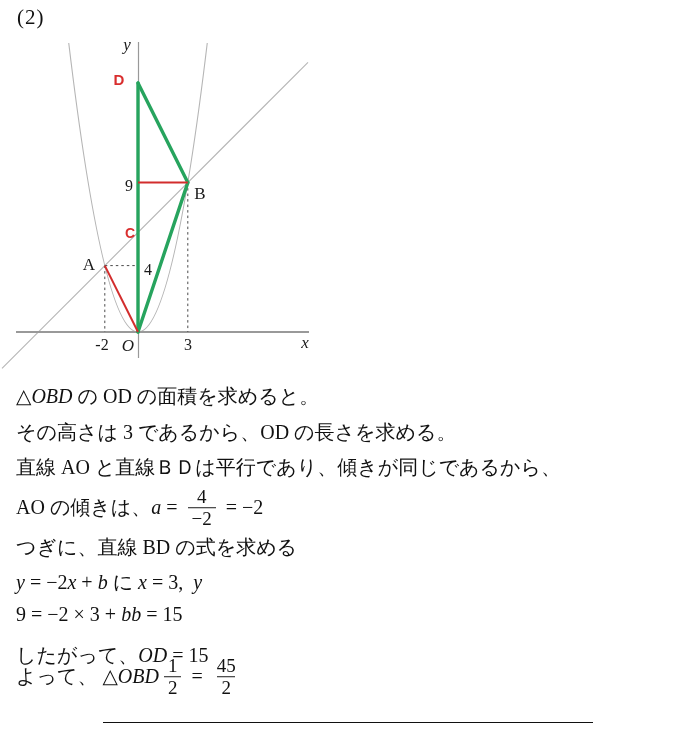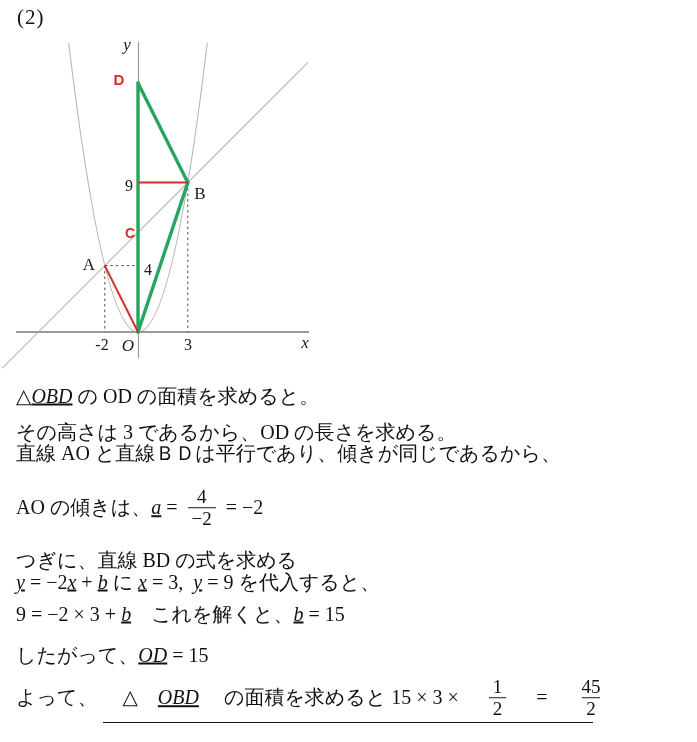--- a/index.html
+++ b/index.html
@@ -8,21 +8,21 @@
     font-family:"Liberation Serif","DejaVu Serif",serif;color:#111;
   }
   .page{position:absolute;inset:0;}
   .problem-number{position:absolute;left:17px;top:5px;font-size:21px;letter-spacing:1px;}
   #figure-svg{position:absolute;left:0;top:0;}
   .sol-line{
     position:absolute;left:16px;top:0;display:flex;align-items:center;
     white-space:pre;font-size:20px;transform:translateY(-50%);line-height:1.15;
   }
   .run{font-style:normal;}
-  .mi{font-style:italic;text-decoration:underline;}
+  .mi{font-style:italic;}
   .frac{
     display:inline-flex;flex-direction:column;align-items:center;
     margin:0 5px;font-size:19px;line-height:1.12;font-style:normal;
   }
   .frac .num{padding:0 4px;}
   .frac .den{padding:0 4px;border-top:1.5px solid #1a1a1a;}
   .answer-underline{position:absolute;height:0;border-bottom:1.7px solid #111;}
 </style>
 </head>
 <body>
@@ -50,22 +50,22 @@
       <text x="89" y="270" fill="#1a1a1a" font-size="17" text-anchor="middle" font-family="&quot;Liberation Serif&quot;, serif" font-style="normal" font-weight="400">A</text>
       <text x="200" y="199" fill="#1a1a1a" font-size="17" text-anchor="middle" font-family="&quot;Liberation Serif&quot;, serif" font-style="normal" font-weight="400">B</text>
       <text x="133" y="191" fill="#1a1a1a" font-size="16" text-anchor="end" font-family="&quot;Liberation Serif&quot;, serif" font-style="normal" font-weight="400">9</text>
       <text x="144" y="275" fill="#1a1a1a" font-size="16" text-anchor="start" font-family="&quot;Liberation Serif&quot;, serif" font-style="normal" font-weight="400">4</text>
       <text x="102" y="350" fill="#1a1a1a" font-size="16" text-anchor="middle" font-family="&quot;Liberation Serif&quot;, serif" font-style="normal" font-weight="400">-2</text>
       <text x="188" y="350" fill="#1a1a1a" font-size="16" text-anchor="middle" font-family="&quot;Liberation Serif&quot;, serif" font-style="normal" font-weight="400">3</text>
     </svg>
   <div id="solution-block">
       <div class="sol-line" style="top: 396px;"><span class="run">△</span><span class="run mi">OBD</span><span class="run"> の OD の面積を求めると。</span></div>
       <div class="sol-line" style="top: 432px; justify-content: center;"><span class="run">その高さは 3 であるから、OD の長さを求める。</span></div>
-      <div class="sol-line" style="top: 453px;"><span class="run">直線 AO と直線ＢＤは平行であり、傾きが同じであるから、</span></div>
+      <div class="sol-line" style="top: 467px;"><span class="run">直線 AO と直線ＢＤは平行であり、傾きが同じであるから、</span></div>
       <div class="sol-line" style="top: 508px; text-align: center;"><span class="run">AO の傾きは、</span><span class="run mi">a</span><span class="run"> = </span><span class="frac"><span class="num">4</span><span class="den">−2</span></span><span class="run"> = −2</span></div>
-      <div class="sol-line" style="top: 547px; margin-top: 13px;"><span class="run">つぎに、直線 BD の式を求める</span></div>
-      <div class="sol-line" style="top: 582px;"><span class="run mi">y</span><span class="run"> = −2</span><span class="run mi">x</span><span class="run"> + </span><span class="run mi">b</span><span class="run"> に </span><span class="run mi">x</span><span class="run"> = 3,  </span><span class="run mi">y</span><span class="run"> = 9 を代入すると、</span></div>
-      <div class="sol-line" style="top: 614px;"><span class="run">9 = −2 × 3 + </span><span class="run mi">b</span><span class="run">　これを解くと、</span><span class="run mi">b</span><span class="run"> = 15</span></div>
+      <div class="sol-line" style="top: 547px;"><span class="run">つぎに、直線 BD の式を求める</span></div>
+      <div class="sol-line" style="top: 582px;"><span class="run mi">y</span><span class="run"> = −2</span><span class="run mi">x</span><span class="run"> + </span><span class="run mi">b</span><span class="run"> に </span><span class="run mi">x</span><span class="run"> = 3,  </span><span class="run mi">y</span></div>
+      <div class="sol-line" style="top: 614px;"><span class="run">9 = −2 × 3 + </span><span class="run mi">b</span><span class="run mi">b</span><span class="run"> = 15</span></div>
       <div class="sol-line" style="top: 655px;"><span class="run">したがって、</span><span class="run mi">OD</span><span class="run"> = 15</span></div>
-      <div class="sol-line" style="top: 698px; gap: 20px;"><span class="run">よって、 </span><span class="run">△</span><span class="run mi">OBD</span><span class="run"> の面積を求めると 15 × 3 × </span><span class="frac"><span class="num">1</span><span class="den">2</span></span><span class="run"> = </span><span class="frac"><span class="num">45</span><span class="den">2</span></span></div>
+      <div class="sol-line" style="top: 677px;"><span class="run">よって、 </span><span class="run">△</span><span class="run mi">OBD</span><span class="frac"><span class="num">1</span><span class="den">2</span></span><span class="run"> = </span><span class="frac"><span class="num">45</span><span class="den">2</span></span></div>
     </div>
   <div class="answer-underline" style="left:103px;top:722px;width:490px;"></div>
 </div>
 
 </body></html>

